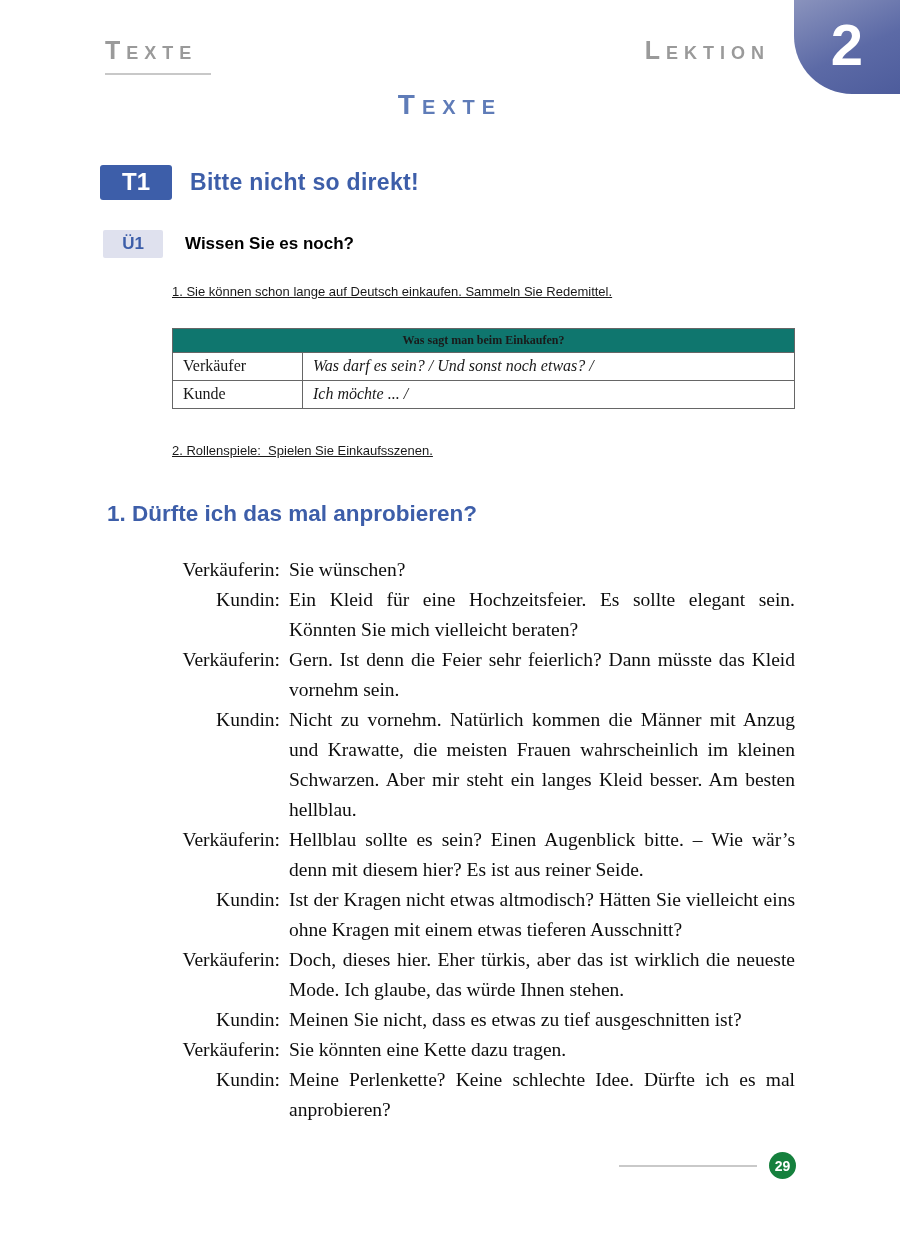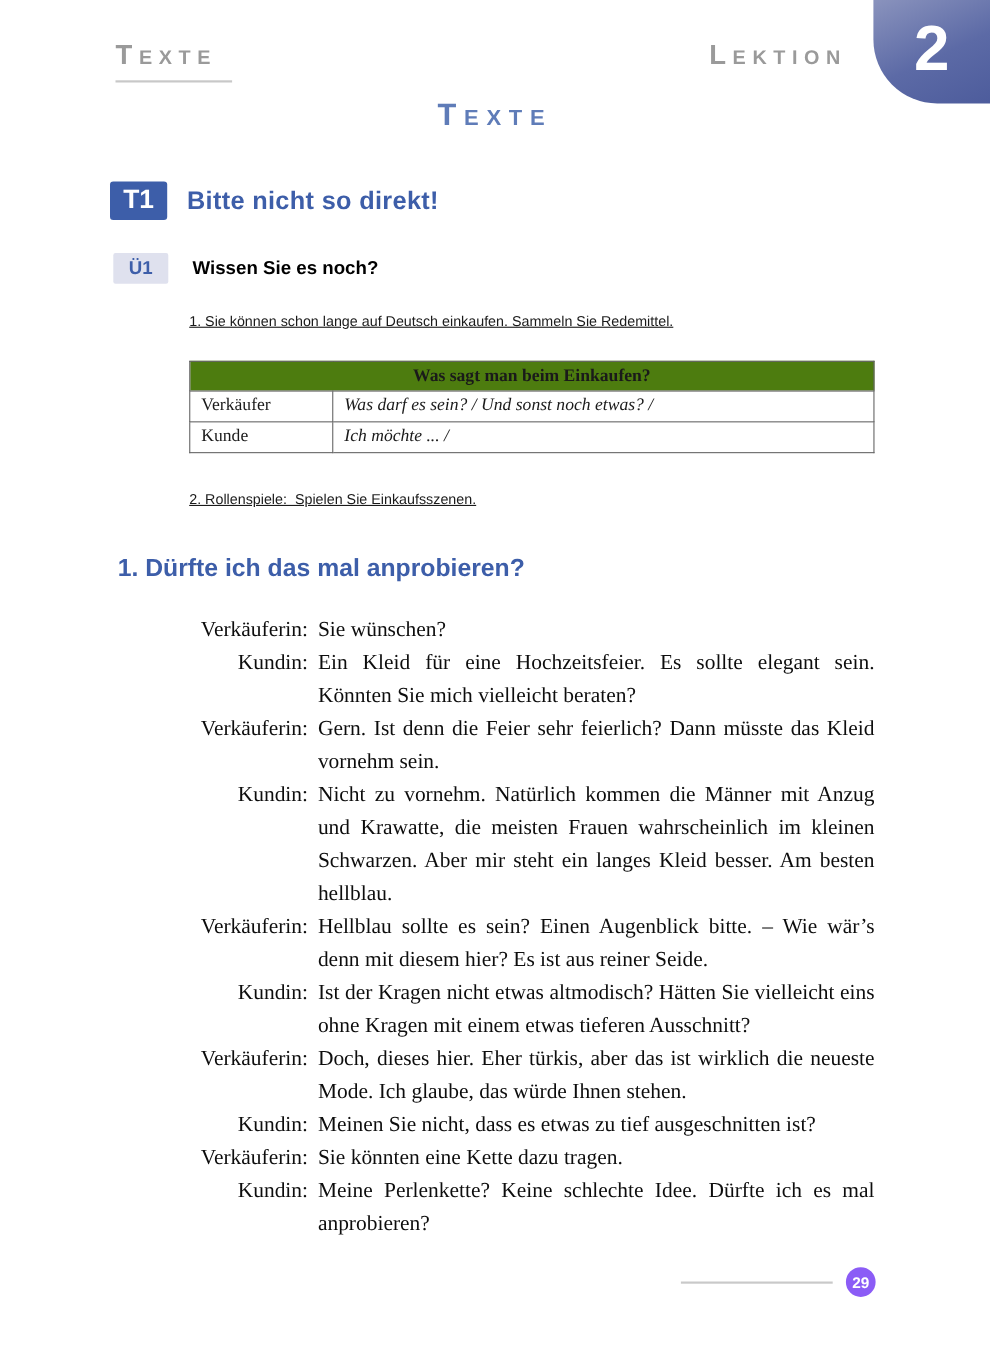--- a/index.html
+++ b/index.html
@@ -29,68 +29,68 @@
   .center-title {
     text-align:center; margin-top:14px;
     font-variant:small-caps; letter-spacing:7px;
     color:#5f7cb8; font-size:28px; font-weight:bold;
   }
 
   
   .section-head { display:flex; align-items:center; gap:18px; margin:44px 0 0 100px; }
   .t1-badge {
     background:#3d5ea9; color:#fff; font-weight:bold; font-size:24px;
-    width:52px; height:35px; display:flex; align-items:center; justify-content:center;
+    width:72px; height:35px; display:flex; align-items:center; justify-content:center;
     border-radius:3px; flex:0 0 auto;
   }
   .section-title { color:#3d5ea9; font-size:23px; font-weight:bold; letter-spacing:0.3px; }
 
   
   .exercise-head { display:flex; align-items:center; gap:22px; margin:30px 0 0 103px; }
   .u1-badge {
     background:#dfe1ee; color:#3d5ea9; font-weight:bold; font-size:17px;
-    width:50px; height:28px; display:flex; align-items:center; justify-content:center;
+    width:60px; height:28px; display:flex; align-items:center; justify-content:center;
     border-radius:2px; flex:0 0 auto;
   }
   .exercise-title { font-weight:bold; font-size:17px; color:#000; }
 
   
   .bodycol { margin-left:172px; width:623px; }
   .instr { font-size:13px; line-height:24px; color:#1a1a1a;text-decoration:underline; }
   .item1 { margin-top:22px; }
   .item2 { margin-top:30px; }
   .item3 { margin-top:4px; text-align:justify; padding-left:21px; text-indent:-21px; }
   .item3-sub { padding-left:30px; }
 
   
   .rtable {
     margin-top:24px; width:100%; border-collapse:collapse;
     font-family:"Liberation Serif", serif; border:1.5px solid #555;
   }
   .rtable th, .rtable td { border:1px solid #666; }
-  .rtable th { background:#4d7c0f; font-size:16px; font-weight:bold; text-align:center; padding:4px 8px; }
+  .rtable th { background:#0f766e; font-size:12px; font-weight:bold; text-align:center; padding:4px 8px; }
   .rtable td { font-size:16px; padding:3px 10px; height:28px; vertical-align:middle; }
   td.tlabel { width:130px; }
   td.tvalue { font-style:italic; }
 
   
   .dialog-title { margin:38px 0 0 107px; color:#3d5ea9; font-size:22.5px; font-weight:bold; }
   .dialog {
     margin:28px 0 0 172px; width:623px;
     font-family:"Liberation Serif", serif; font-size:19.5px; line-height:30px; color:#0d0d0d;
   }
   .dline { display:flex; }
   .dspeaker { flex:0 0 108px; width:108px; text-align:right; white-space:nowrap; }
   .dtext { flex:1; margin-left:9px; text-align:justify; }
 
   
   .footer { position:absolute; top:1152px; right:104px; display:flex; align-items:center; gap:12px; }
   .footline { width:138px; height:2px; background:#c9c9c9; }
   .pagenum {
-    width:27px; height:27px; border-radius:50%; background:#8b5cf6;
+    width:27px; height:27px; border-radius:50%; background:#15803d;
     color:#fff; font-size:14px; font-weight:bold;
     display:flex; align-items:center; justify-content:center;
   }
 </style>
 </head>
 <body>
 
 <div class="corner">
   <span class="corner-num">2</span>
 </div>

